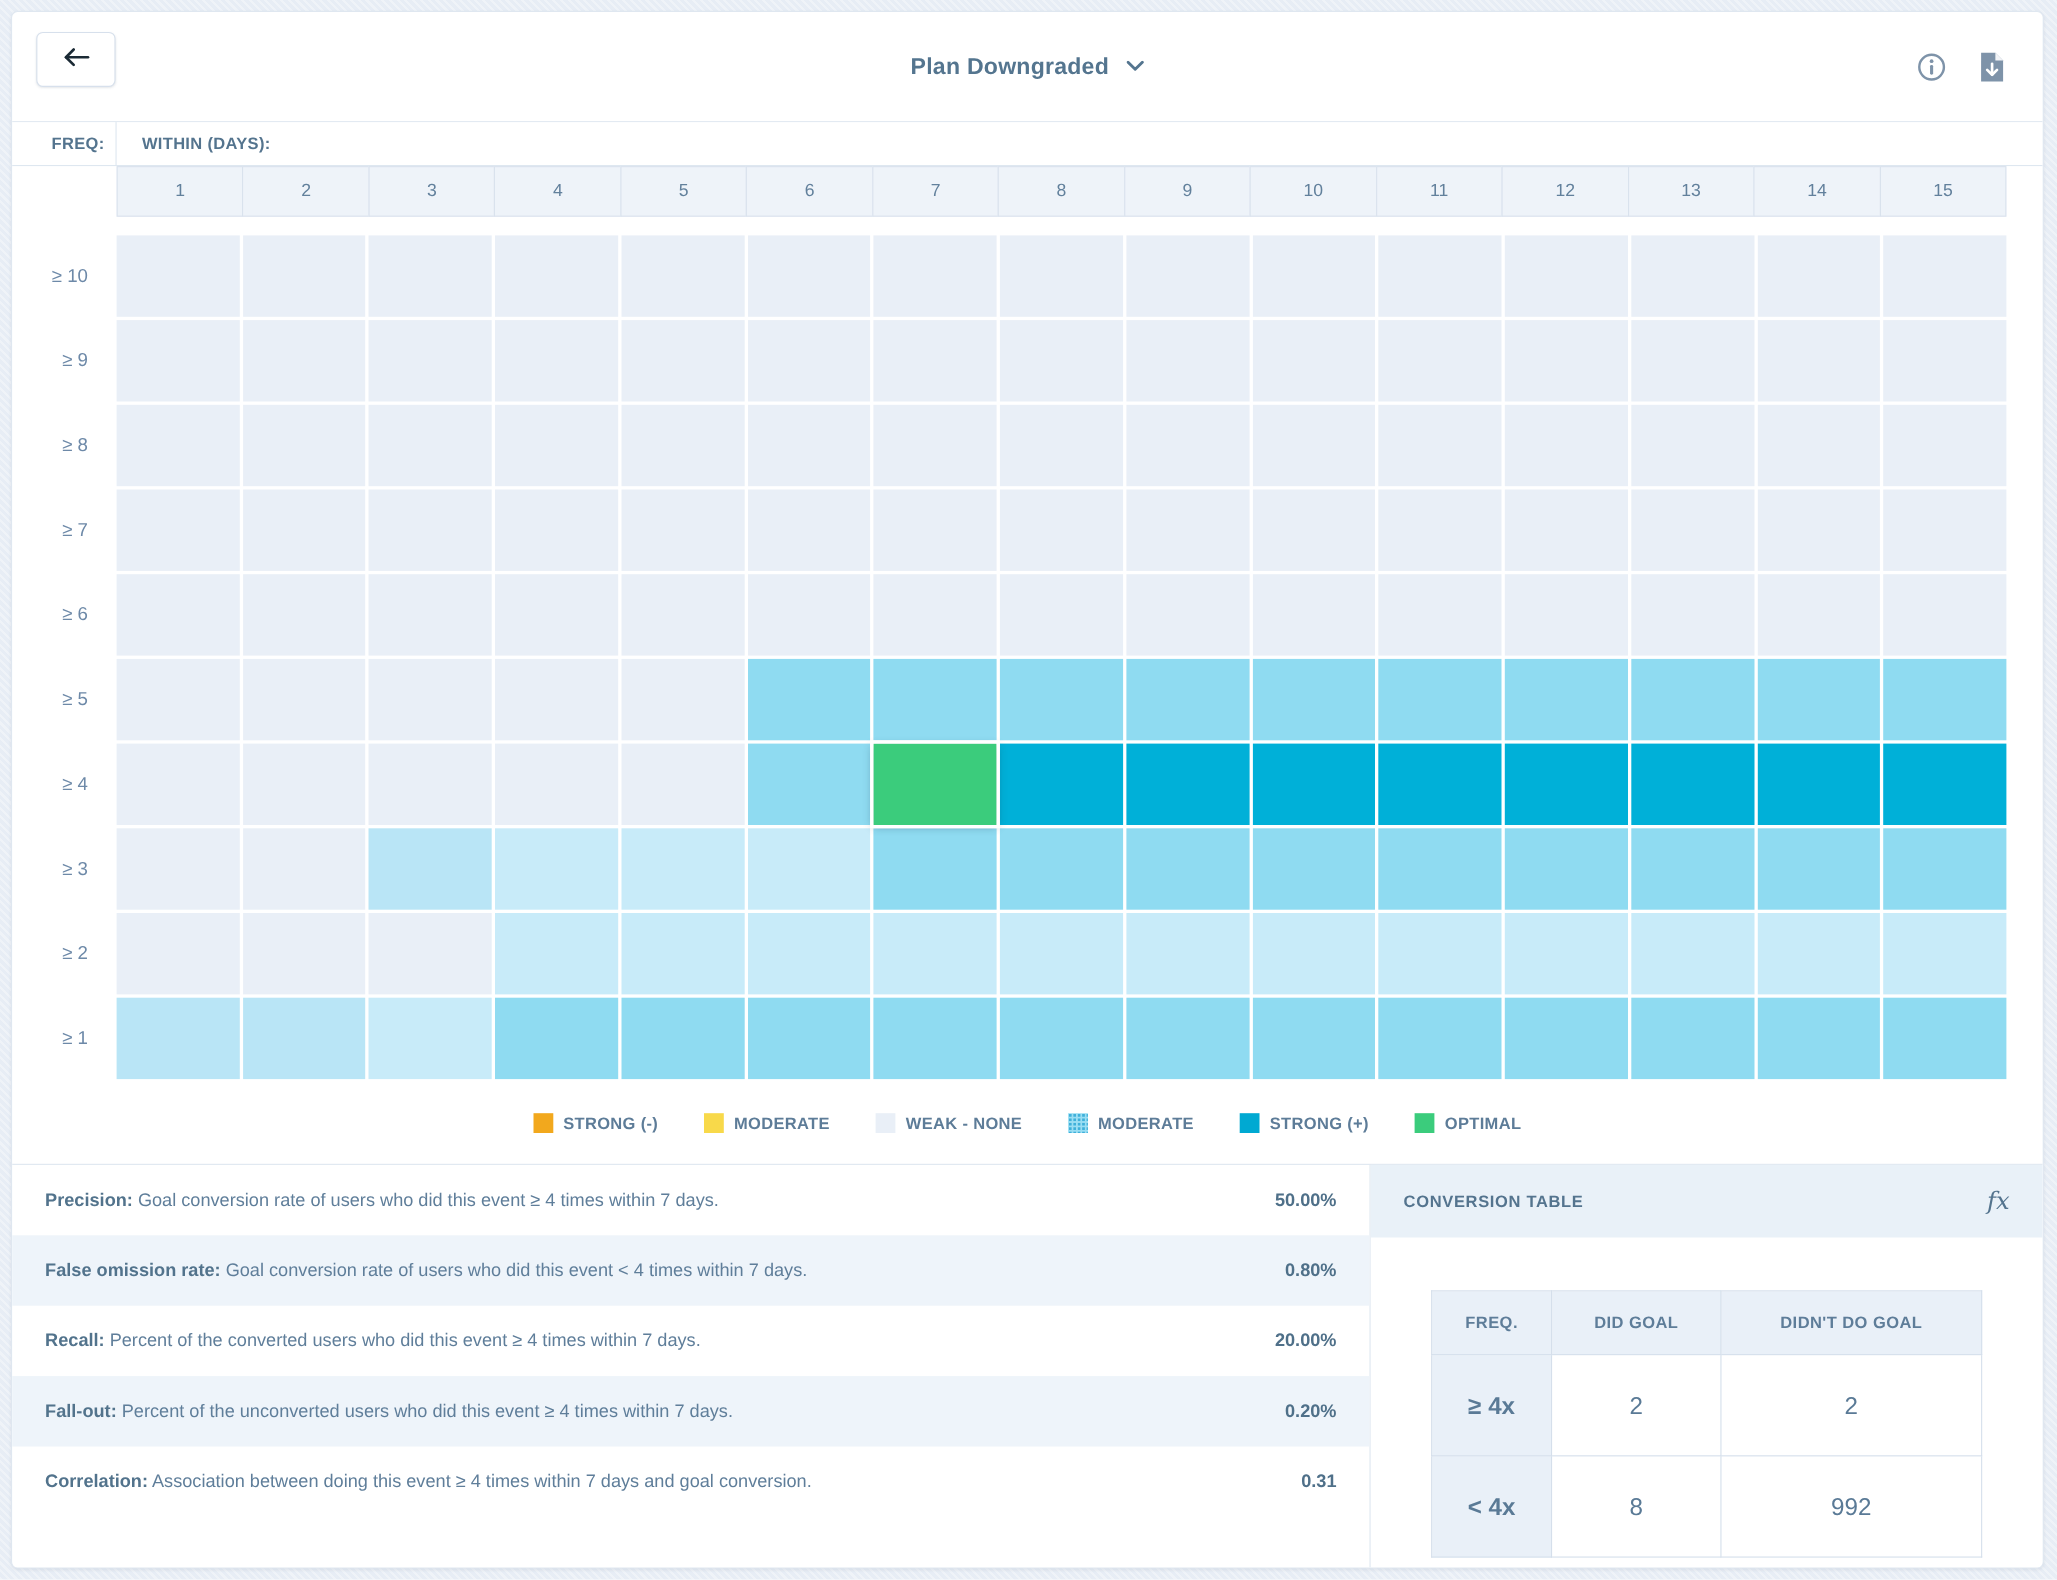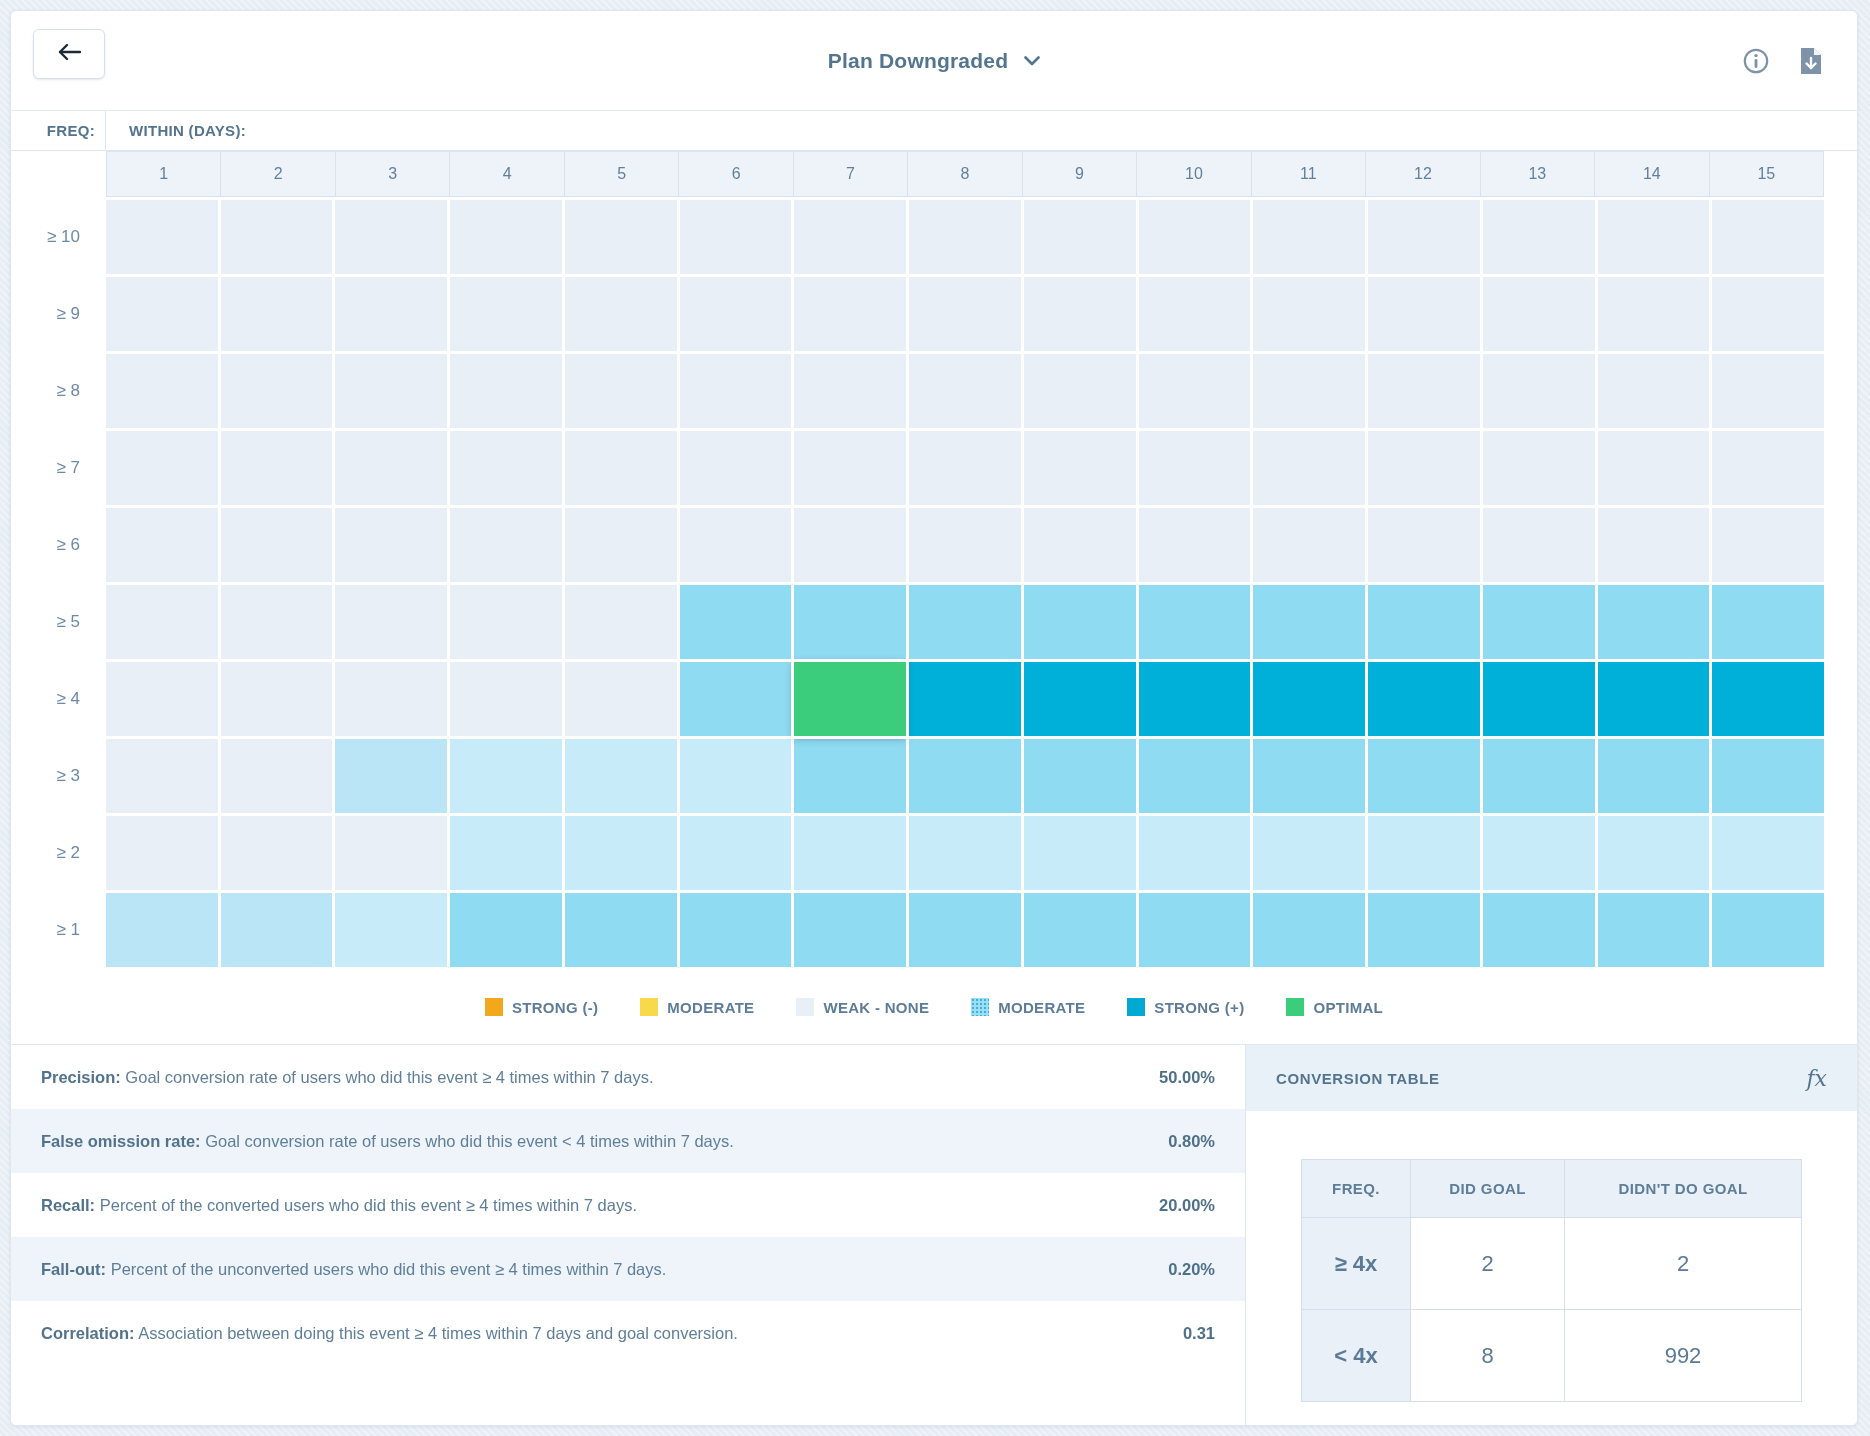--- a/index.html
+++ b/index.html
@@ -42,21 +42,21 @@
     flex:1; display:flex; align-items:center; padding-left:23px;
     font-size:15px; font-weight:bold; color:#54748e; letter-spacing:.3px;
   }
   .hm-colheads { display:flex; height:46px; flex:none; margin-left:95px; margin-right:33px; }
   .hm-colcell {
     flex:1; margin-left:-1px; background:#eef3f9; border:1px solid #d9e2ed;
     display:flex; align-items:center; justify-content:center;
     font-size:16px; color:#62809c;
   }
   .hm-colcell:first-child { margin-left:0; }
-  .hm-body { padding-top:3px; margin-right:33px; }
+  .hm-body { padding-top:17px; margin-right:33px; }
   .hm-row { display:flex; height:74px; margin-bottom:3px; column-gap:3px; }
   .hm-rowlabel {
     width:92px; flex:none; display:flex; align-items:center; justify-content:flex-end;
     padding-right:23px; font-size:17px; color:#6d89a8;
   }
   .hm-cell { flex:1; }
   .hm-cell.optimal {
     outline:3px solid #ffffff; position:relative; z-index:2;
     box-shadow:0 2px 8px rgba(27,60,80,.45);
   }

